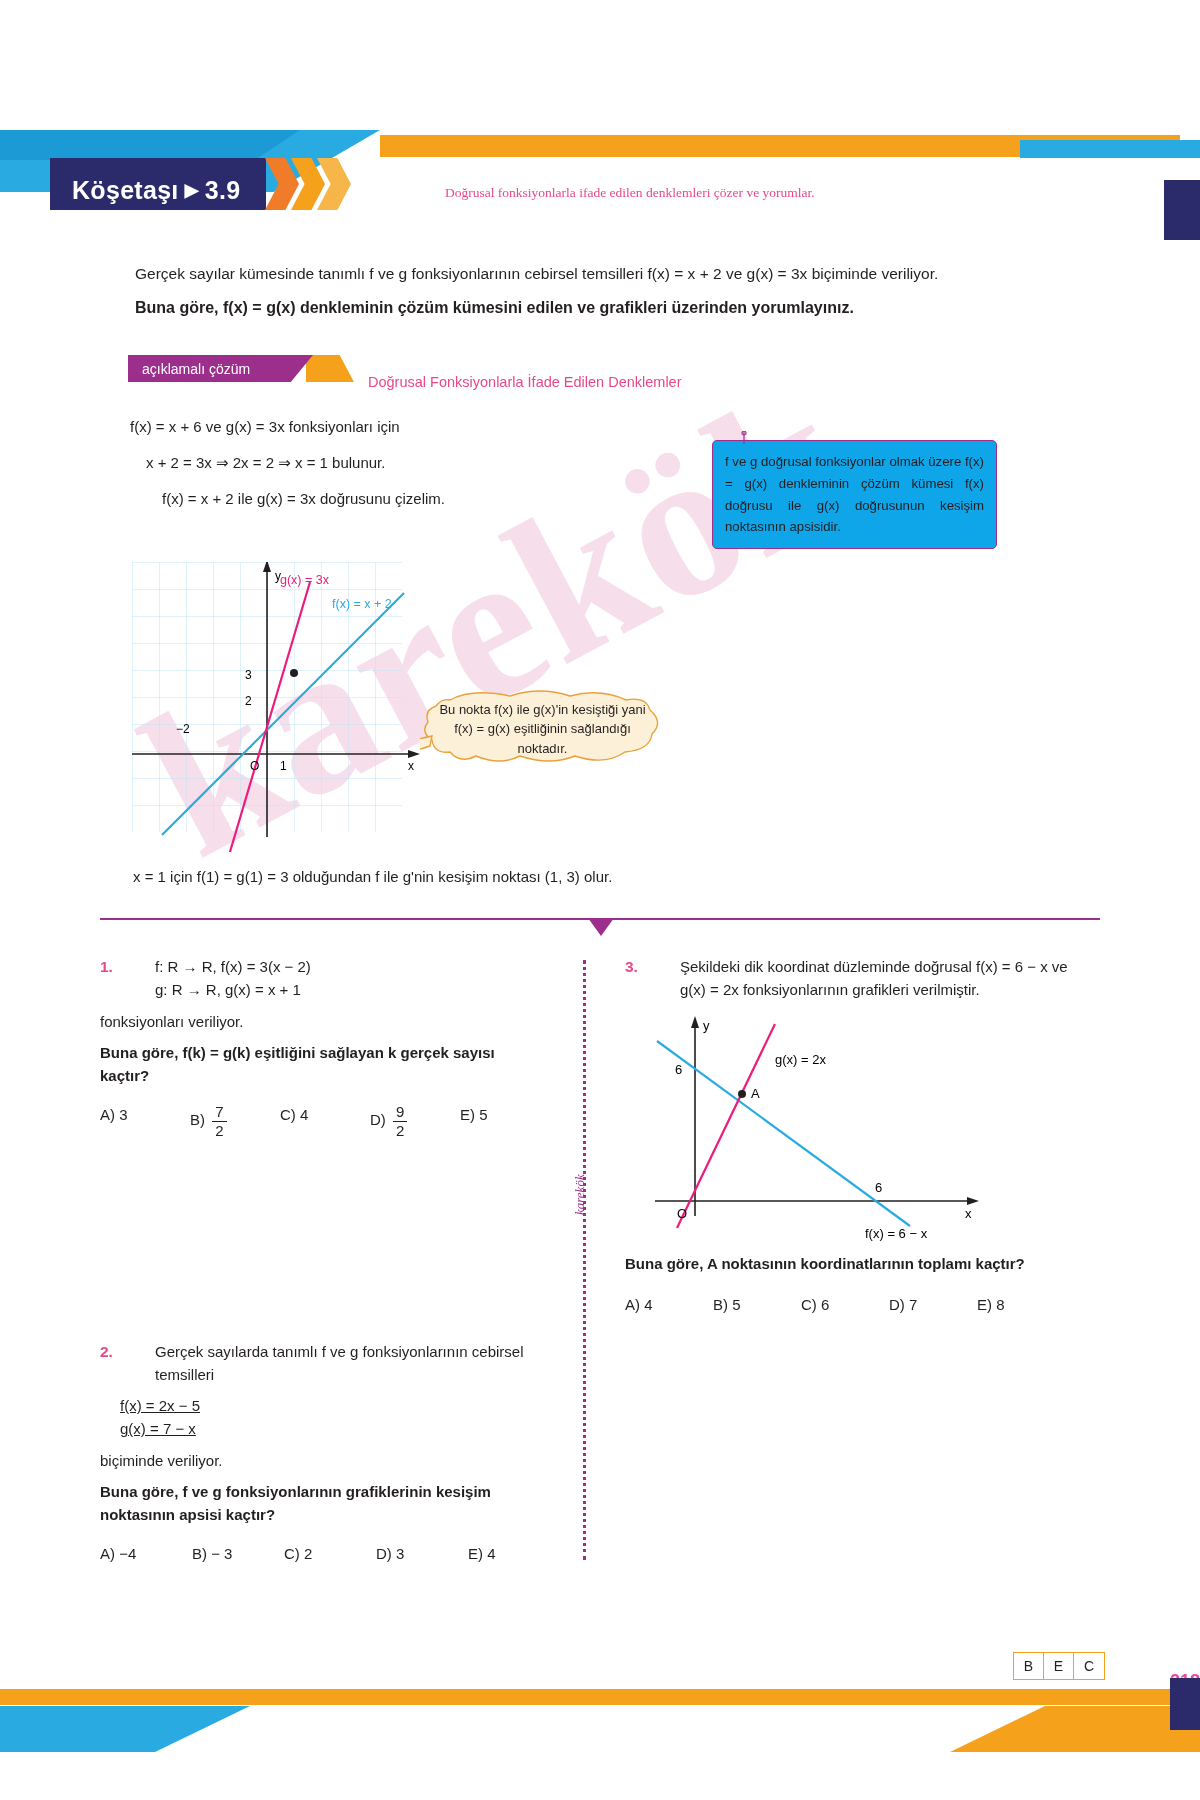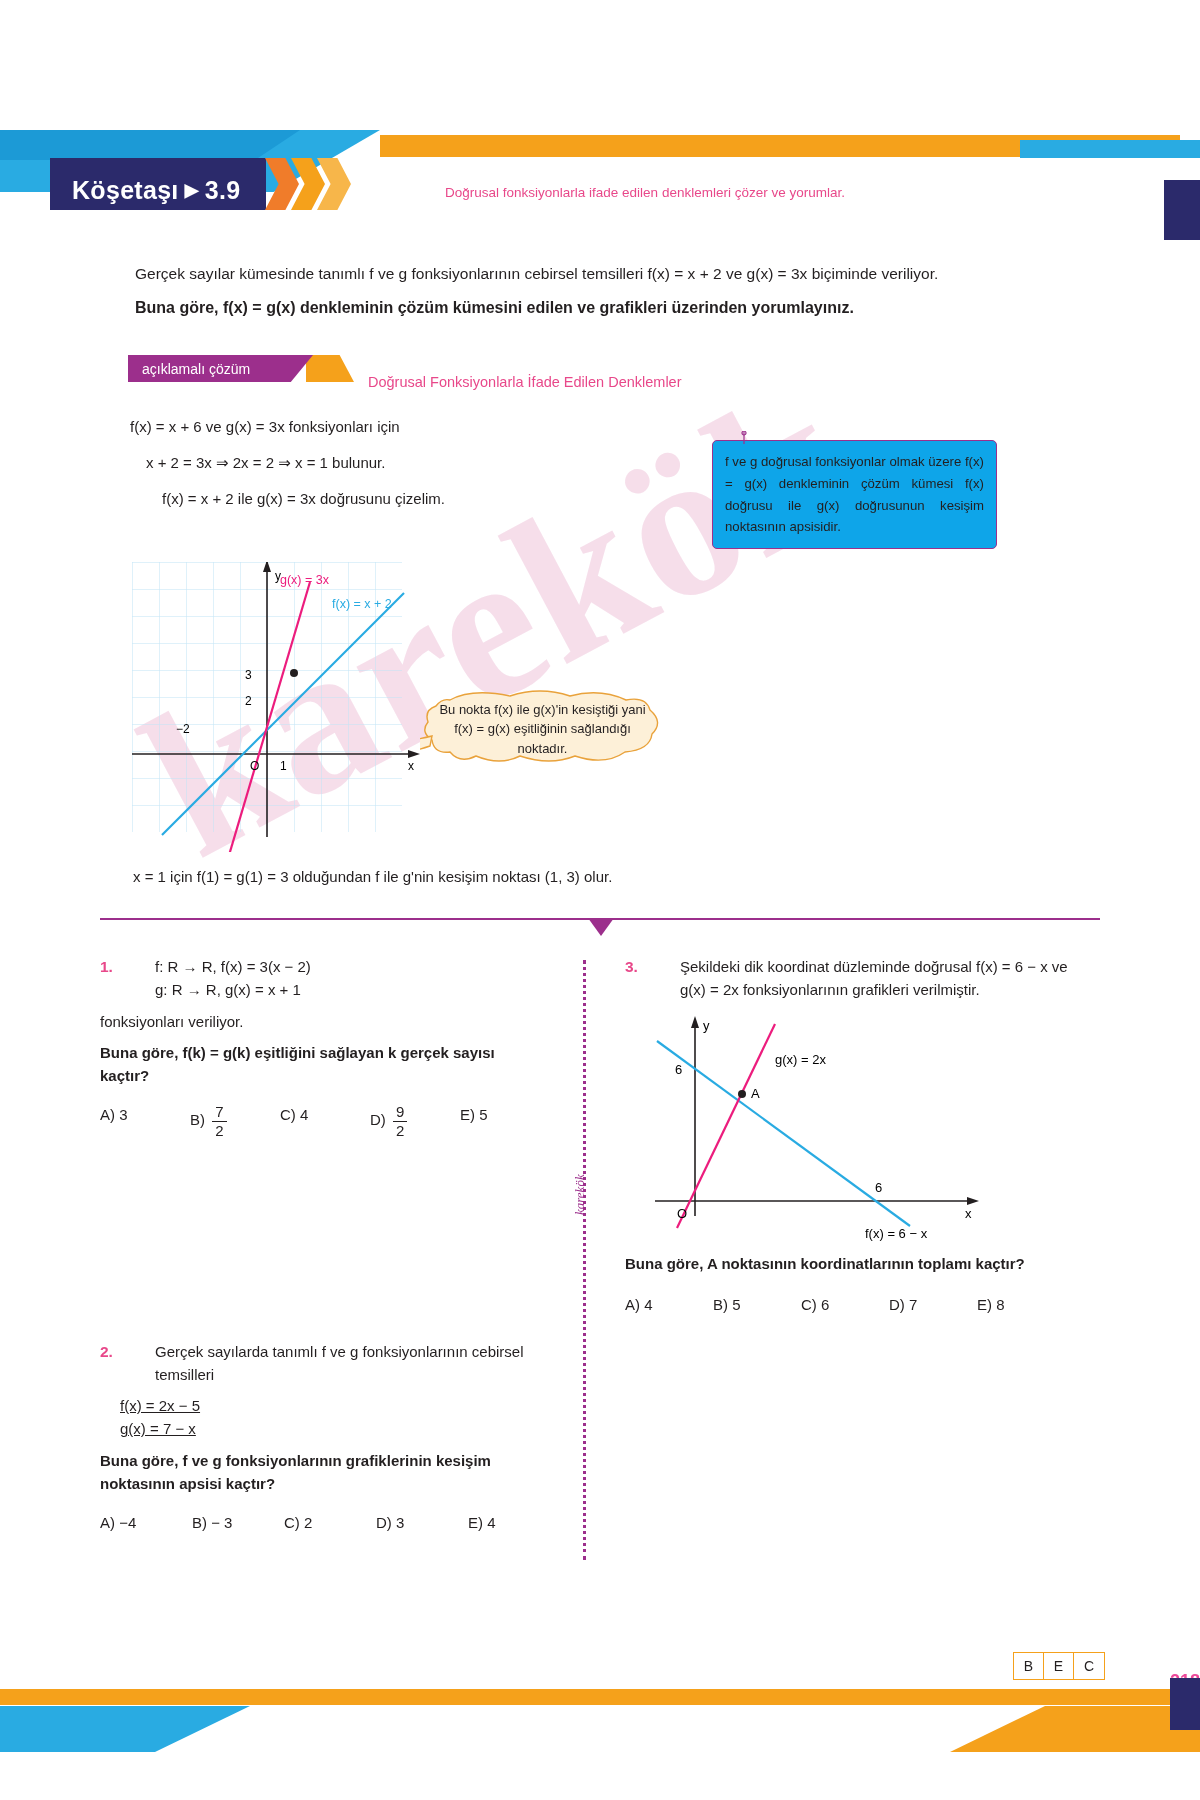--- a/index.html
+++ b/index.html
@@ -43,21 +43,21 @@
     position:absolute; left:265px; top:158px; width:150px; height:52px;
   }
   .arw { position:absolute; top:0; width:34px; height:52px; background:#f5a11b;
          clip-path: polygon(0 0, 60% 0, 100% 50%, 60% 100%, 0 100%, 40% 50%); }
   .arw.a1 { left:0; background:#f07c2a; }
   .arw.a2 { left:26px; background:#f5a11b; }
   .arw.a3 { left:52px; background:#f7b64a; }
 
   .obj-text {
     position:absolute; left:445px; top:185px;
-    font-size:13.5px; color:#e8488a;
+    font-size:13.5px; color:#e8488a;font-family:Liberation Serif, serif;
   }
 
   .right-navy {
     position:absolute; right:0; top:180px; width:36px; height:60px; background:#2b2a6b;
   }
   .right-blue-line {
     position:absolute; right:0; top:140px; width:180px; height:18px; background:#29abe2;
   }
 
   
@@ -324,20 +324,21 @@
         </div>
         <div class="op">E) 5</div>
       </div>
     </div>
 
     <div class="q q2" style="margin-top:200px;">
       <div class="num">2.</div>
       <div class="body" style="width:400px;">Gerçek sayılarda tanımlı f ve g fonksiyonlarının cebirsel temsilleri</div>
       <div class="body ind" style="margin-top:8px;">f(x) = 2x − 5</div>
       <div class="body ind">g(x) = 7 − x</div>
+      <div style="margin-top:8px;">biçiminde veriliyor.</div>
       <div class="bold" style="margin-top:8px; width:400px;">Buna göre, f ve g fonksiyonlarının grafiklerinin kesişim noktasının apsisi kaçtır?</div>
       <div class="opts">
         <div class="op" style="width:92px;">A) −4</div>
         <div class="op" style="width:92px;">B) − 3</div>
         <div class="op" style="width:92px;">C) 2</div>
         <div class="op" style="width:92px;">D) 3</div>
         <div class="op">E) 4</div>
       </div>
     </div>
   </div>

